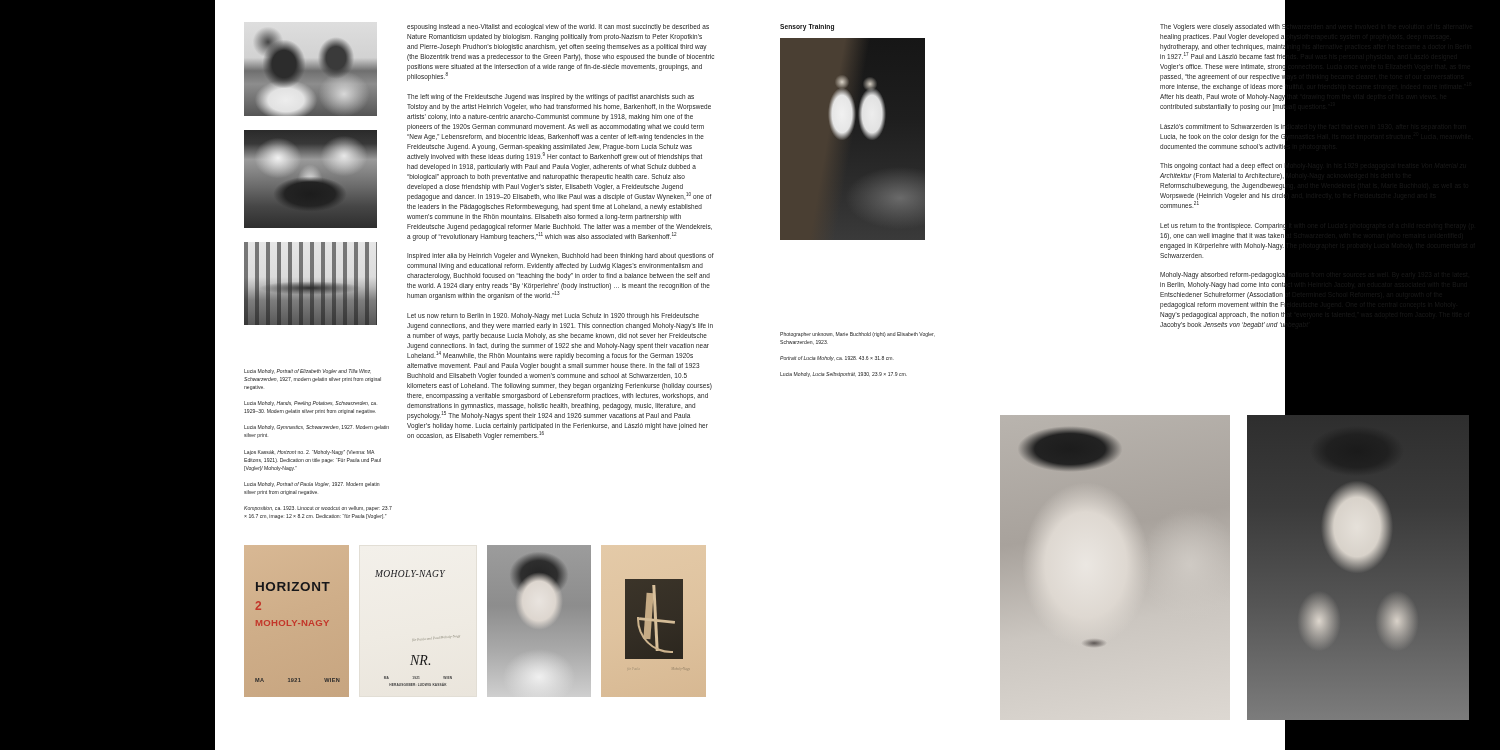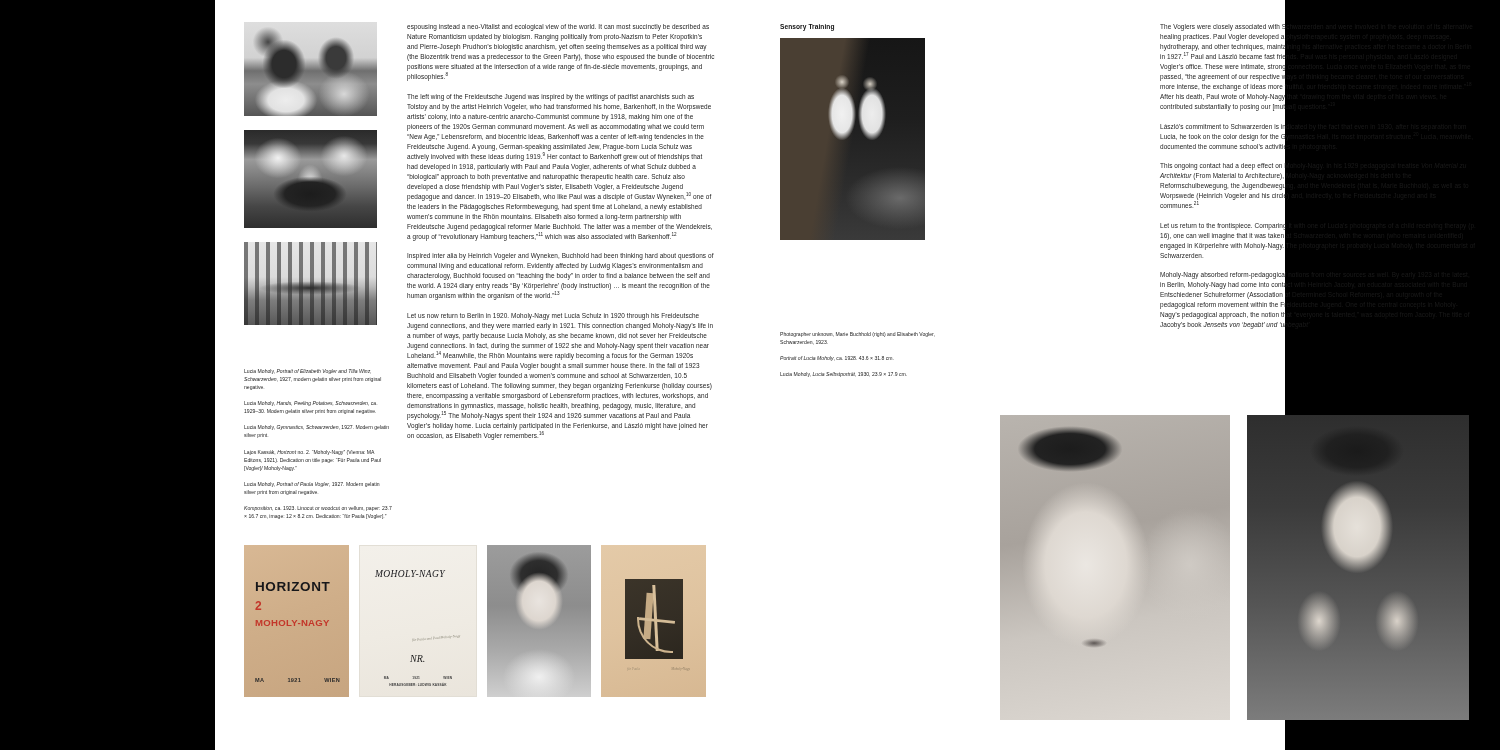--- a/index.html
+++ b/index.html
@@ -118,21 +118,21 @@
     border: 1px solid #e2ded5;
   }
   #cover-moholy-nr .ttl {
     position: absolute; left: 15px; top: 23px;
     font-family: "Liberation Serif", serif; font-style: italic;
     font-size: 9.5px; color: #16161a; letter-spacing: 0.04em;
   }
   #cover-moholy-nr .nr {
     position: absolute; left: 50px; top: 107px;
     font-family: "Liberation Serif", serif; font-style: italic;
-    font-size: 10px; color: #1a1a1a;
+    font-size: 14px; color: #1a1a1a;
   }
   #cover-moholy-nr .ded {
     position: absolute; right: 16px; top: 90px;
     font-family: "Liberation Serif", serif; font-style: italic;
     font-size: 3.6px; color: #8a8778; transform: rotate(-5deg); text-align: left;
     line-height: 5px;
   }
   #cover-moholy-nr .footline {
     position: absolute; left: 12px; right: 12px; bottom: 16px;
     display: flex; justify-content: space-around;

